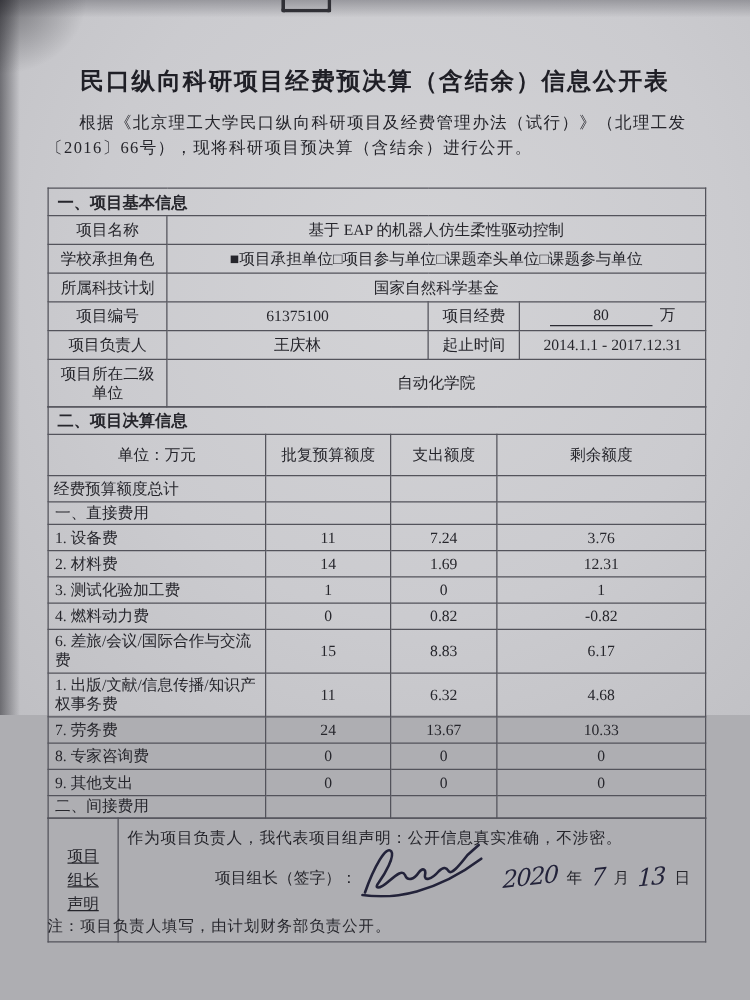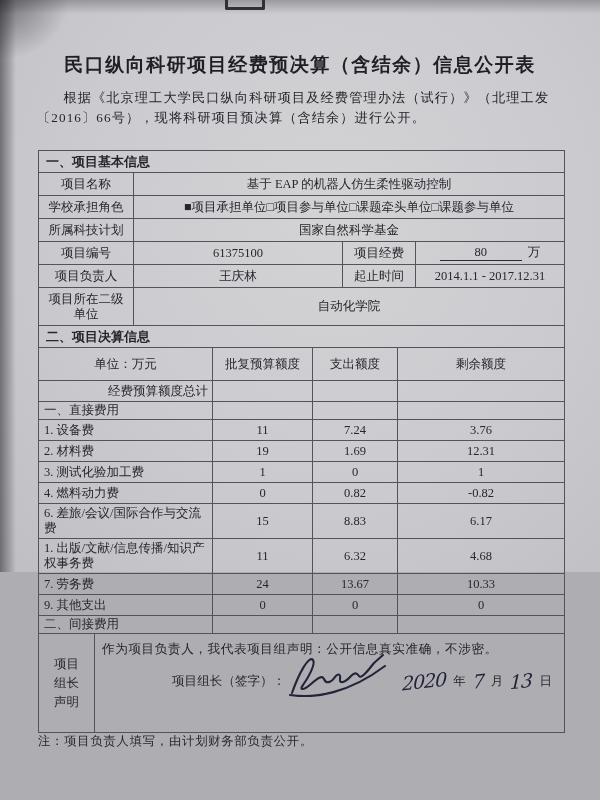--- a/index.html
+++ b/index.html
@@ -34,25 +34,25 @@
   table.t + table.t{margin-top:-1px;}
   table.t td{border:1px solid #53535b;padding:1px 4px;text-align:center;vertical-align:middle;line-height:15px;}
   tr.sec td{text-align:left;font-weight:bold;font-size:13px;padding-left:7px;height:19px;}
   .t1 .r{height:23px;}
   .t1 .tall{height:38px;margin-top:12px;}
   .t2 .head td{height:30px;}
   .t2 .r{height:21px;}
   .t2 .band{height:18px;}
   .t2 .tworow{height:35px;}
   .t2 td.lab{text-align:left;padding-left:5px;}
-  .t2 td.cen{text-align:right;}
+  .t2 td.cen{text-align:left;}
   .u-line{display:inline-block;min-width:74px;border-bottom:1.3px solid #2b2b33;padding:0 4px;}
   .unit-after{margin-left:6px;}
   
-  .t3 .vlabel{width:56px;line-height:19px;font-size:12.5px;}
+  .t3 .vlabel{width:56px;line-height:19px;font-size:12.5px;text-decoration:underline;}
   .t3 .stmt{height:86px;text-align:left;vertical-align:top;padding:8px 6px 4px 7px;}
   .decl{font-size:12.6px;letter-spacing:.6px;}
   .signline{display:flex;align-items:center;margin-top:8px;}
   .signlabel{margin-left:70px;font-size:12.6px;white-space:nowrap;}
   .sig{margin-left:2px;margin-top:-14px;flex:none;}
   .dategroup{margin-left:auto;display:flex;align-items:center;gap:7px;padding-right:6px;white-space:nowrap;}
   .hand{font-style:italic;font-size:19px;color:#23233a;display:inline-block;transform:rotate(-6deg) skewX(-8deg);font-family:"DejaVu Serif",serif;letter-spacing:-1px;}
   .dunit{font-size:12.5px;}
   .footnote{margin:0;position:absolute;left:38px;top:733px;font-size:12.3px;letter-spacing:.8px;color:#26262c;}
 </style>
@@ -142,21 +142,21 @@
         <td></td>
       </tr>
       <tr class="r">
         <td class="lab">1. 设备费</td>
         <td>11</td>
         <td>7.24</td>
         <td>3.76</td>
       </tr>
       <tr class="r">
         <td class="lab">2. 材料费</td>
-        <td>19</td>
+        <td>14</td>
         <td>1.69</td>
         <td>12.31</td>
       </tr>
       <tr class="r">
         <td class="lab">3. 测试化验加工费</td>
         <td>1</td>
         <td>0</td>
         <td>1</td>
       </tr>
       <tr class="r">
@@ -175,20 +175,26 @@
         <td class="lab">1. 出版/文献/信息传播/知识产权事务费</td>
         <td>11</td>
         <td>6.32</td>
         <td>4.68</td>
       </tr>
       <tr class="r">
         <td class="lab">7. 劳务费</td>
         <td>24</td>
         <td>13.67</td>
         <td>10.33</td>
+      </tr>
+      <tr class="r">
+        <td class="lab">8. 专家咨询费</td>
+        <td>0</td>
+        <td>0</td>
+        <td>0</td>
       </tr>
       <tr class="r">
         <td class="lab">9. 其他支出</td>
         <td>0</td>
         <td>0</td>
         <td>0</td>
       </tr>
       <tr class="band">
         <td class="lab">二、间接费用</td>
         <td></td>

